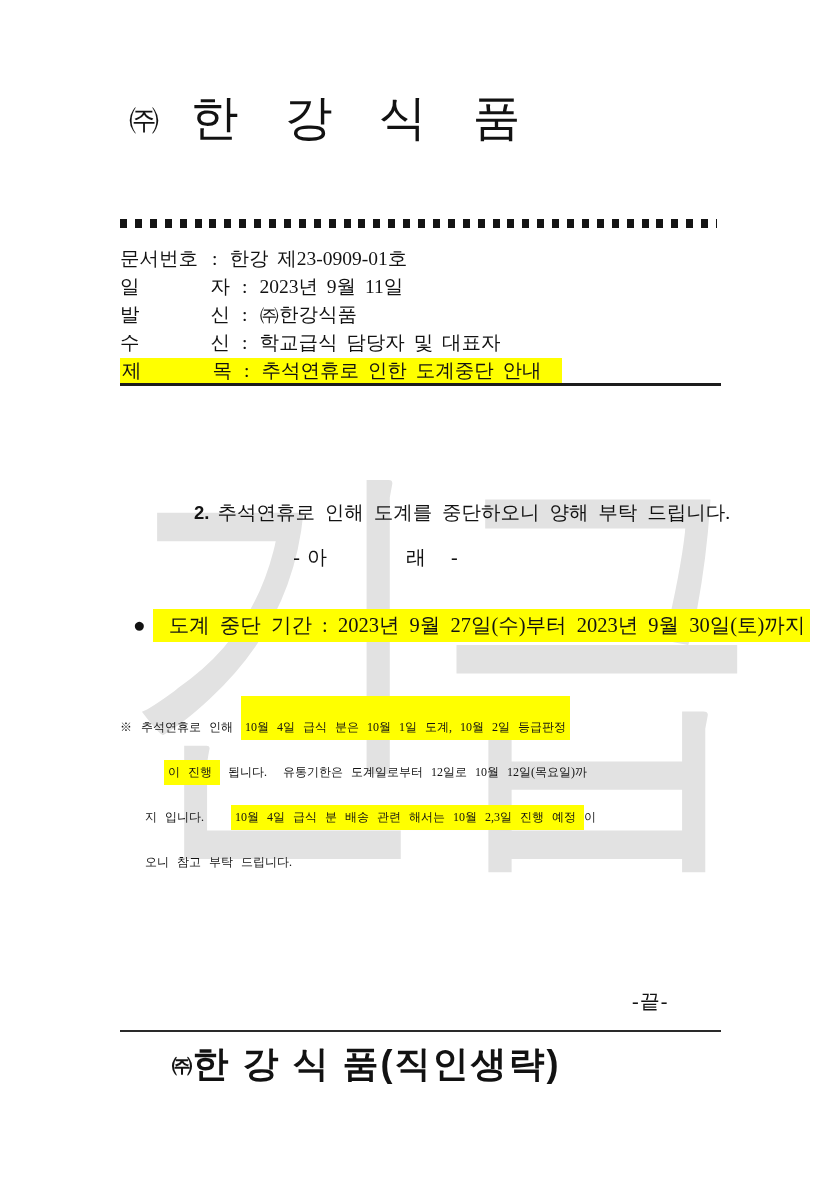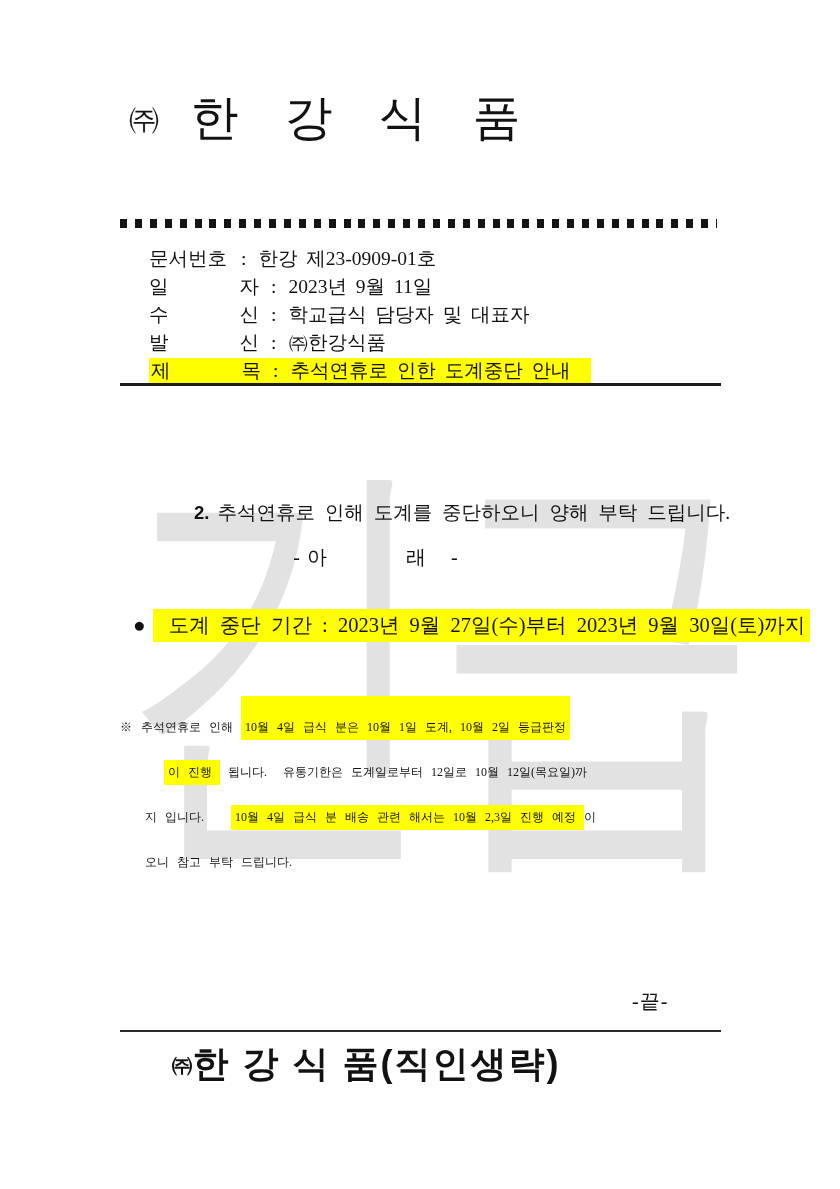--- a/index.html
+++ b/index.html
@@ -28,21 +28,21 @@
     text-align:center;font-size:48px;font-weight:500;
     letter-spacing:17px;white-space:nowrap;
   }
   .title .corp-mark{font-size:31px;letter-spacing:2px;vertical-align:5px;}
   .dotted-rule{
     position:absolute;top:219px;left:120px;width:597px;height:9px;z-index:1;
     background:repeating-linear-gradient(90deg,#141414 0 7px,transparent 7px 14.9px);
   }
   
   .doc-info{position:absolute;top:245px;left:120px;z-index:1;font-size:19.5px;}
-  .info-row{height:28px;line-height:28px;white-space:pre;word-spacing:4px;margin-left:29px;}
+  .info-row{height:28px;line-height:28px;white-space:pre;word-spacing:4px;}
   .info-label{display:inline-block;min-width:80px;white-space:pre;}
   .info-colon{display:inline-block;margin:0 12px 0 12px;}
   .hl{background:var(--highlight,#ff0);}
   .hl-row{background:var(--highlight,#ff0);padding:2px 20px 3px 2px;}
   .solid-rule{position:absolute;left:120px;width:601px;height:2.5px;background:#1c1c1c;z-index:1;}
   .rule-1{top:383px;}
   .rule-2{top:1030px;height:2px;background:#2a2a2a;}
   
   .body-item{position:absolute;left:194px;z-index:1;font-size:19.5px;line-height:26px;word-spacing:5px;white-space:nowrap;}
   .item-1{top:410px;}
@@ -81,22 +81,22 @@
 
   <div class="watermark">긴급</div>
 
   <div class="title"><span class="corp-mark">㈜</span> <span>한 강 식 품</span></div>
 
   <div class="dotted-rule"></div>
 
   <div class="doc-info">
     <div class="info-row"><span class="info-label">문서번호</span><span class="info-colon">:</span><span class="info-value">한강 제23-0909-01호</span></div>
     <div class="info-row"><span class="info-label">일        자</span><span class="info-colon">:</span><span class="info-value">2023년 9월 11일</span></div>
+    <div class="info-row"><span class="info-label">발        신</span><span class="info-colon">:</span><span class="info-value">㈜한강식품</span></div>
     <div class="info-row"><span class="info-label">수        신</span><span class="info-colon">:</span><span class="info-value">학교급식 담당자 및 대표자</span></div>
-    <div class="info-row"><span class="info-label">발        신</span><span class="info-colon">:</span><span class="info-value">㈜한강식품</span></div>
     <div class="info-row"><span class="hl-row"><span class="info-label">제        목</span><span class="info-colon">:</span><span class="info-value">추석연휴로 인한 도계중단 안내</span></span></div>
   </div>
 
   <div class="solid-rule rule-1"></div>
 
 
   <div class="body-item item-2"><span class="item-no">2.</span><span>추석연휴로 인해 도계를 중단하오니 양해 부탁 드립니다.</span></div>
 
   <div class="below-line">- 아             래    -</div>
 

